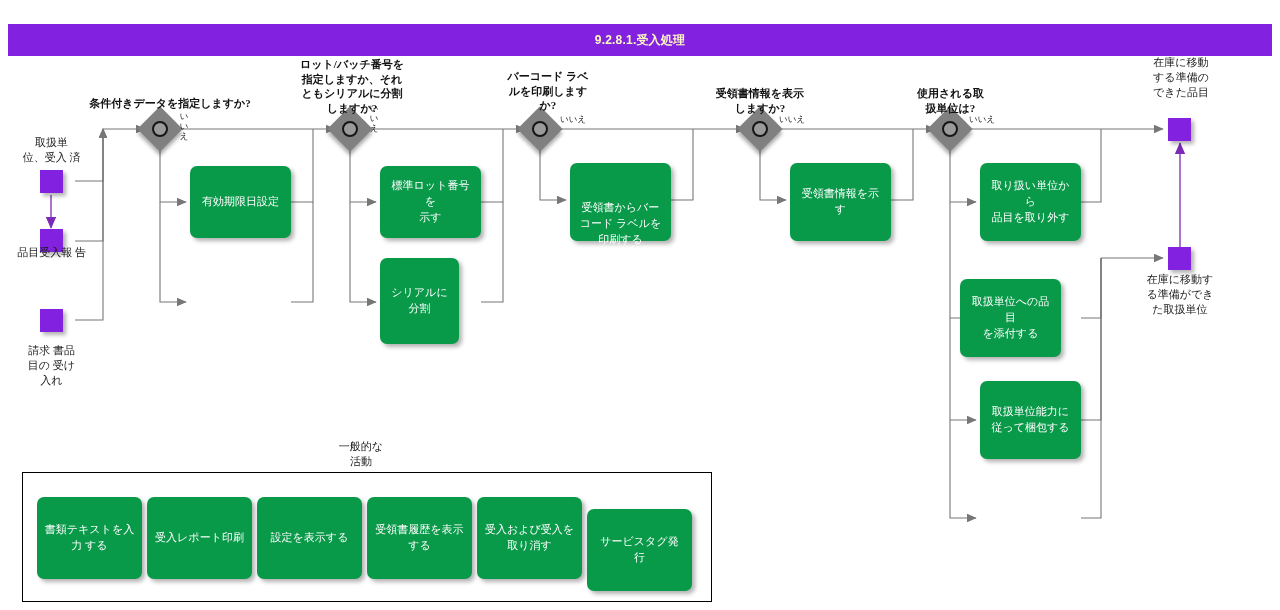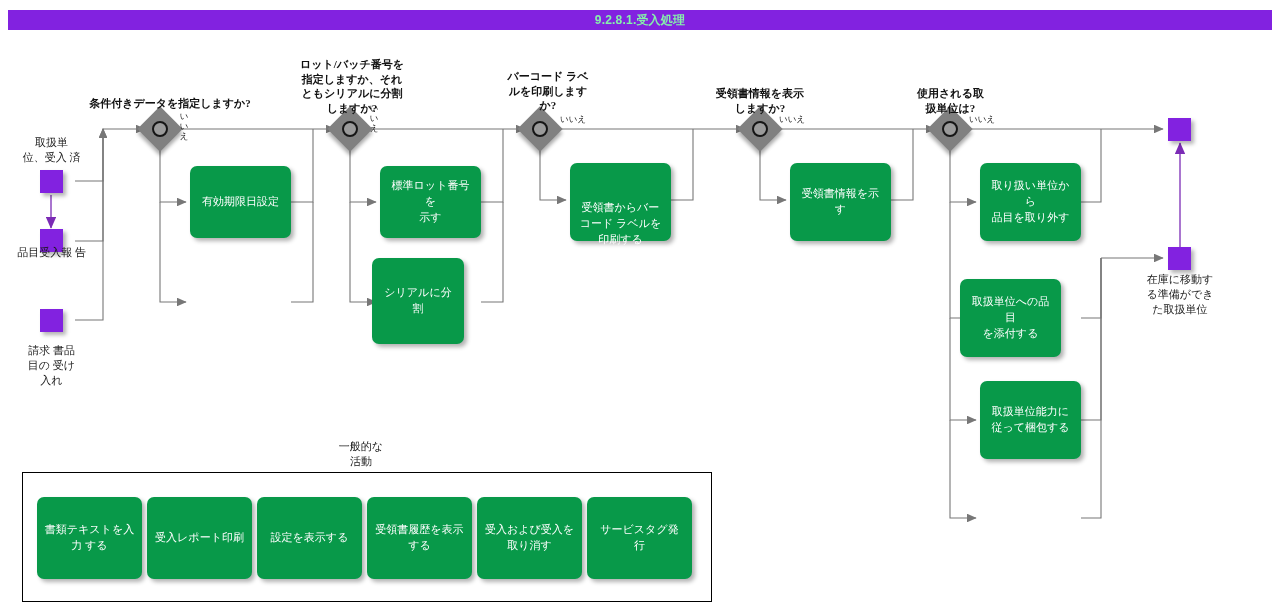--- a/index.html
+++ b/index.html
@@ -1,22 +1,22 @@
 <!DOCTYPE html>
 <html><head>
 <meta charset="utf-8">
 <style>
   html,body{margin:0;padding:0;background:#ffffff;}
   body{width:1280px;height:610px;overflow:hidden;
        font-family:"Liberation Serif","DejaVu Serif",serif;}
   #stage{position:relative;width:1280px;height:610px;}
 
   
-  .titlebar{position:absolute;left:8px;top:10px;width:1264px;height:20px;
-            background:#8222e0;color:#86efac;display:flex;align-items:center;
+  .titlebar{position:absolute;left:8px;top:24px;width:1264px;height:32px;
+            background:#8222e0;color:#fef9c3;display:flex;align-items:center;
             justify-content:center;font-family:"Liberation Sans","DejaVu Sans",sans-serif;
             font-size:12px;font-weight:bold;letter-spacing:.2px;}
 
   
   svg.links{position:absolute;left:0;top:0;width:1280px;height:610px;}
 
   
   .proc{position:absolute;background:#089949;border-radius:7px;
         box-shadow:3px 3px 4px rgba(0,0,0,.30);
         display:flex;align-items:center;justify-content:center;text-align:center;
@@ -155,21 +155,21 @@
   <div class="proc" style="left:190px;top:166px;width:101px;height:72px;">
     <span style="white-space:pre-line;">有効期限日設定</span>
   </div>
 
 
   <div class="proc" style="left:380px;top:166px;width:101px;height:72px;">
     <span style="white-space:pre-line;">標準ロット番号を
 示す</span>
   </div>
 
-  <div class="proc" style="left:372px;top:258px;width:92px;height:86px;justify-content:flex-end;">
+  <div class="proc" style="left:380px;top:258px;width:79px;height:86px;justify-content:flex-end;">
     <span style="white-space:pre-line;">シリアルに分割</span>
   </div>
 
   <div class="proc" style="left:570px;top:163px;width:101px;height:78px;">
     <span style="white-space:pre-line;margin-top:44px;">受領書からバー
 コード ラベルを
 印刷する</span>
   </div>
 
   <div class="proc" style="left:790px;top:163px;width:101px;height:78px;">
@@ -186,20 +186,23 @@
 を添付する</span>
   </div>
 
   <div class="proc" style="left:980px;top:381px;width:101px;height:78px;">
     <span style="white-space:pre-line;">取扱単位能力に
 従って梱包する</span>
   </div>
 
 
   <div class="term" style="left:1168px;top:118px;"></div>
+  <div class="lbl" style="left:1136px;top:55px;width:90px;white-space:pre-line;">在庫に移動
+する準備の
+できた品目</div>
 
   <div class="term" style="left:1168px;top:247px;"></div>
   <div class="lbl" style="left:1132px;top:272px;width:96px;white-space:pre-line;">在庫に移動す
 る準備ができ
 た取扱単位</div>
 
   <div class="grouptitle" style="left:318px;top:439px;width:86px;white-space:pre-line;">一般的な
 活動</div>
 
   <div class="group" style="left:22px;top:472px;width:688px;height:128px;"></div>
@@ -215,17 +218,17 @@
     <span style="white-space:pre-line;">設定を表示する</span>
   </div>
   <div class="proc" style="left:367px;top:497px;width:105px;height:82px;">
     <span style="white-space:pre-line;">受領書履歴を表示
 する</span>
   </div>
   <div class="proc" style="left:477px;top:497px;width:105px;height:82px;">
     <span style="white-space:pre-line;">受入および受入を
 取り消す</span>
   </div>
-  <div class="proc" style="left:587px;top:497px;width:105px;height:82px;">
+  <div class="proc" style="left:587px;top:509px;width:105px;height:82px;">
     <span style="white-space:pre-line;">サービスタグ発 行</span>
   </div>
 
 </div>
 
 </body></html>

